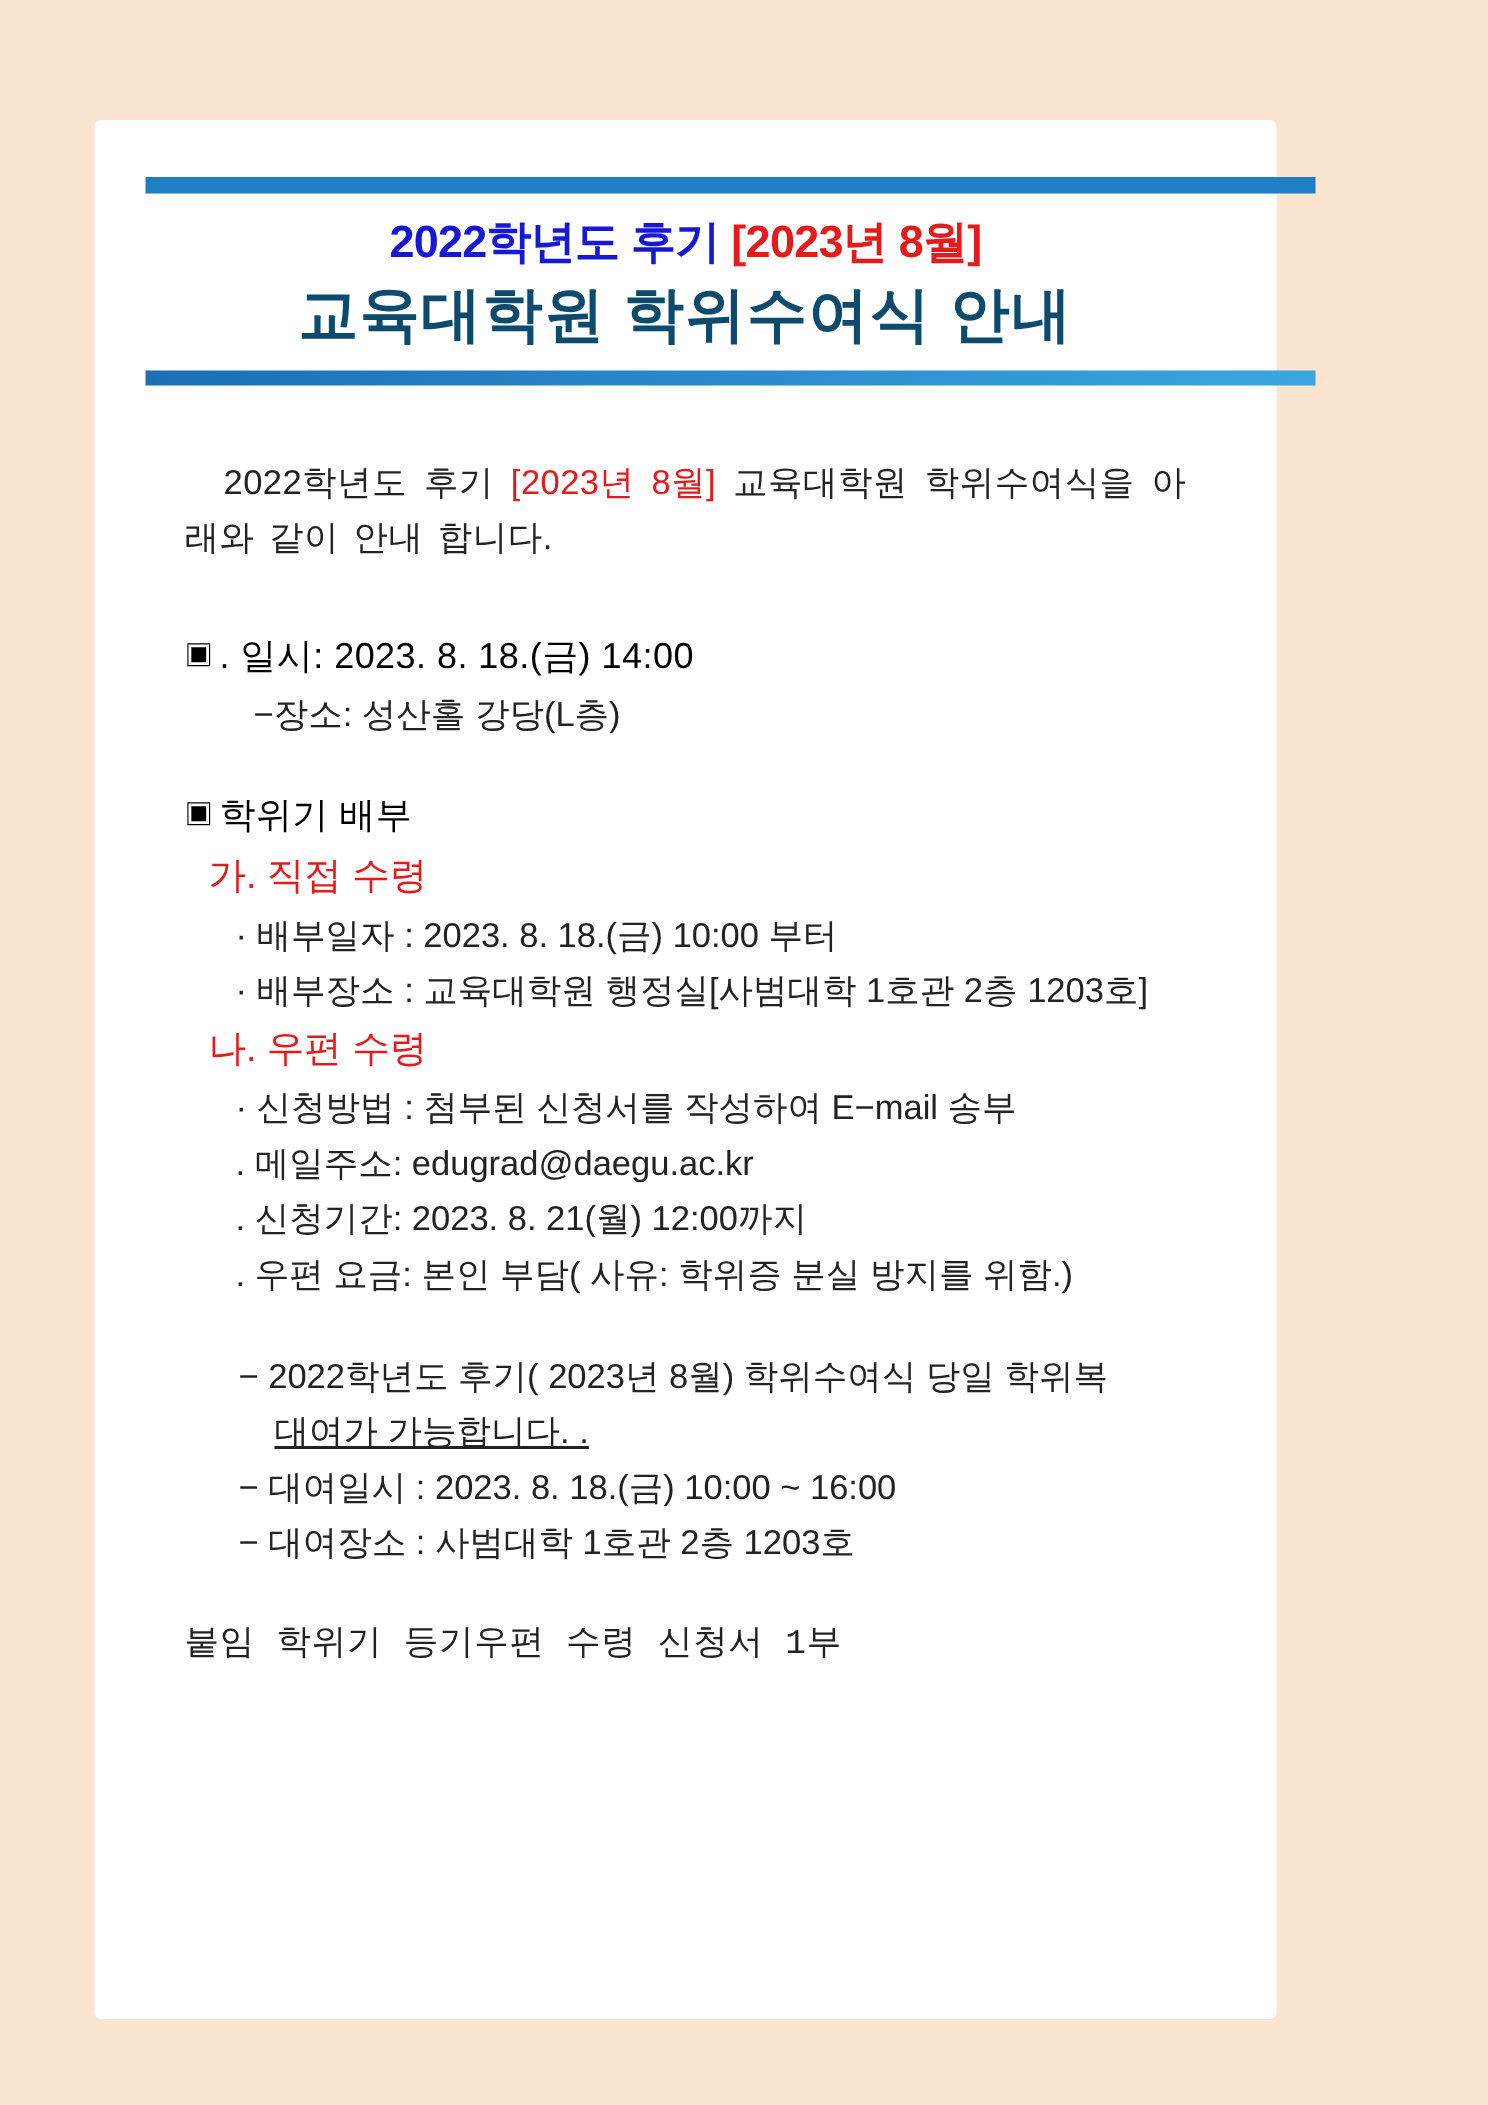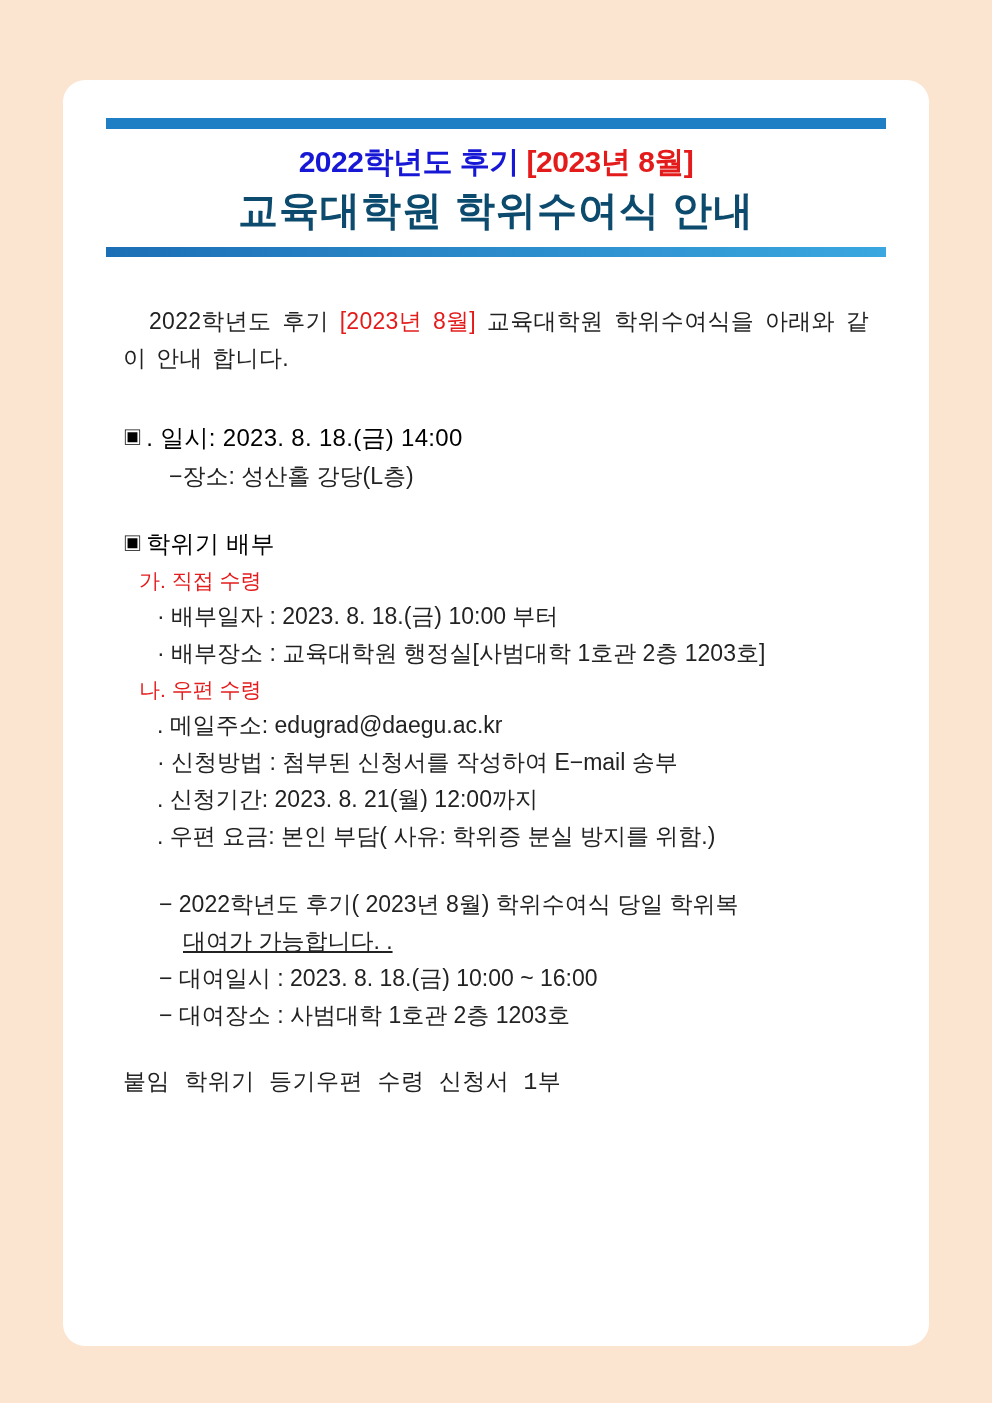--- a/index.html
+++ b/index.html
@@ -10,24 +10,24 @@
     width: 992px;
     height: 1403px;
     background: #fbe4d0;
     font-family: "Liberation Sans", sans-serif;
     overflow: hidden;
   }
   .page {
     position: absolute;
     left: 63px;
     top: 80px;
-    width: 866px;
+    width: 788px;
     height: 1266px;
     background: #ffffff;
-    border-radius: 22px;
+    border-radius: 4px;
     box-sizing: border-box;
     padding: 0;
   }
   .inner {
     position: absolute;
     left: 0;
     top: 0;
     right: 0;
     bottom: 0;
     padding: 38px 34px 0 34px;
@@ -88,21 +88,21 @@
     font-size: 19px;
     vertical-align: 2px;
     margin-right: 4px;
   }
   .sub-indent1 {
     padding-left: 46px;
     font-size: 23px;
   }
   .red-head {
     color: #e41b1b;
-    font-size: 21px;
+    font-size: 25px;
     padding-left: 16px;
   }
   .item {
     padding-left: 34px;
     font-size: 23px;
   }
   .dash-item {
     padding-left: 36px;
     font-size: 23px;
   }
@@ -151,22 +151,22 @@
 
       <div class="blue-head">
         <span class="marker">▣</span><span>학위기 배부</span>
       </div>
 
       <div class="red-head">가. 직접 수령</div>
       <div class="item">· 배부일자 : 2023.  8. 18.(금) 10:00 부터</div>
       <div class="item">· 배부장소 : 교육대학원 행정실[사범대학 1호관 2층 1203호]</div>
 
       <div class="red-head">나. 우편 수령</div>
+      <div class="item">· 신청방법 : 첨부된 신청서를 작성하여 E−mail 송부</div>
       <div class="item">. 메일주소: edugrad@daegu.ac.kr</div>
-      <div class="item">· 신청방법 : 첨부된 신청서를 작성하여 E−mail 송부</div>
       <div class="item">. 신청기간: 2023. 8.  21(월)  12:00까지</div>
       <div class="item">. 우편 요금: 본인 부담( 사유: 학위증 분실 방지를 위함.)</div>
 
       <div class="gap-md"></div>
 
       <div class="dash-item">− 2022학년도 후기( 2023년 8월) 학위수여식 당일 학위복</div>
       <div class="dash-cont">대여가 가능합니다.  .</div>
       <div class="dash-item">− 대여일시 : 2023. 8. 18.(금) 10:00 ~ 16:00</div>
       <div class="dash-item">− 대여장소 : 사범대학 1호관 2층 1203호</div>
 

